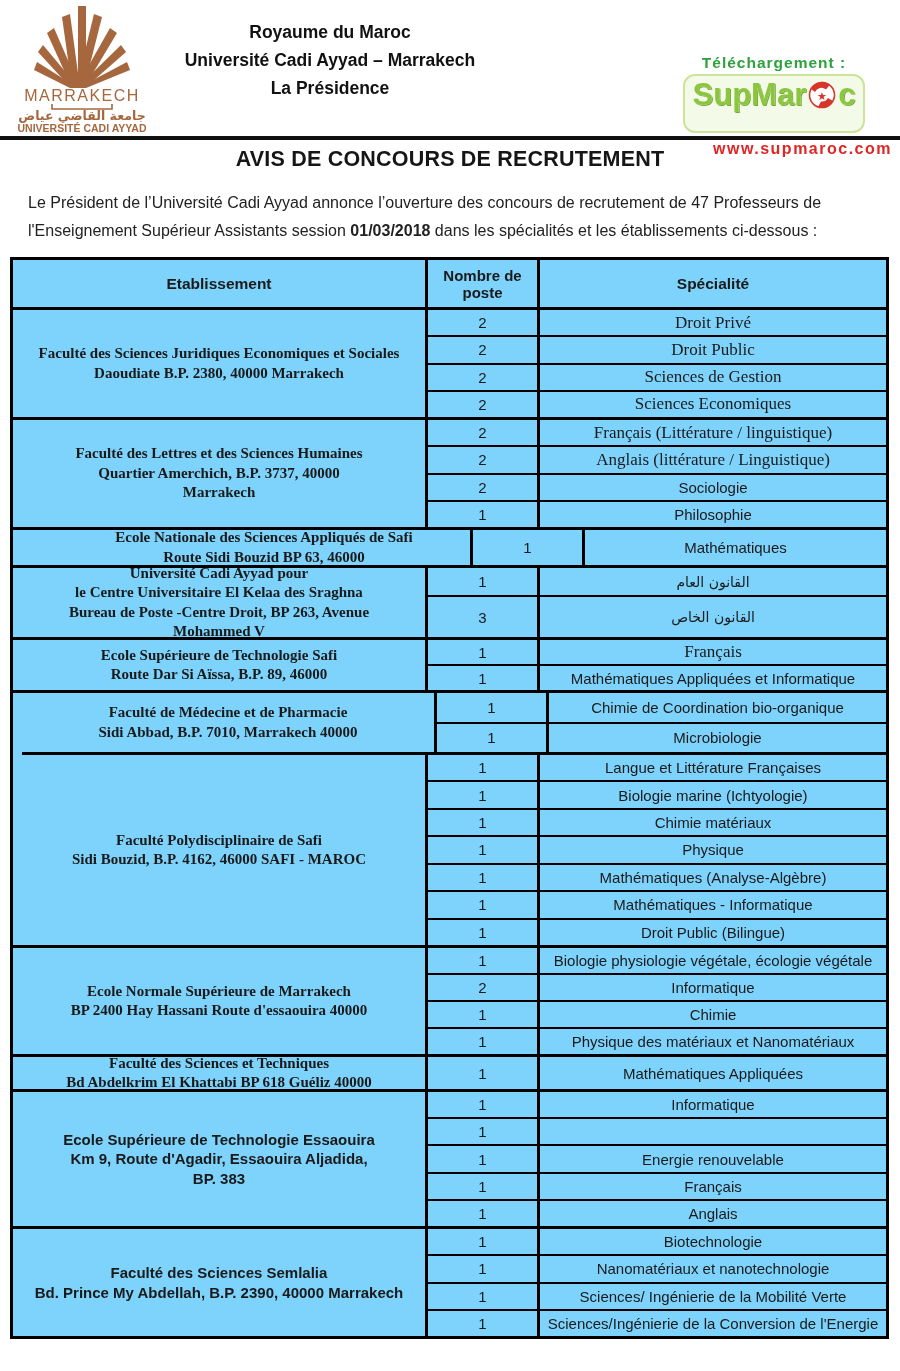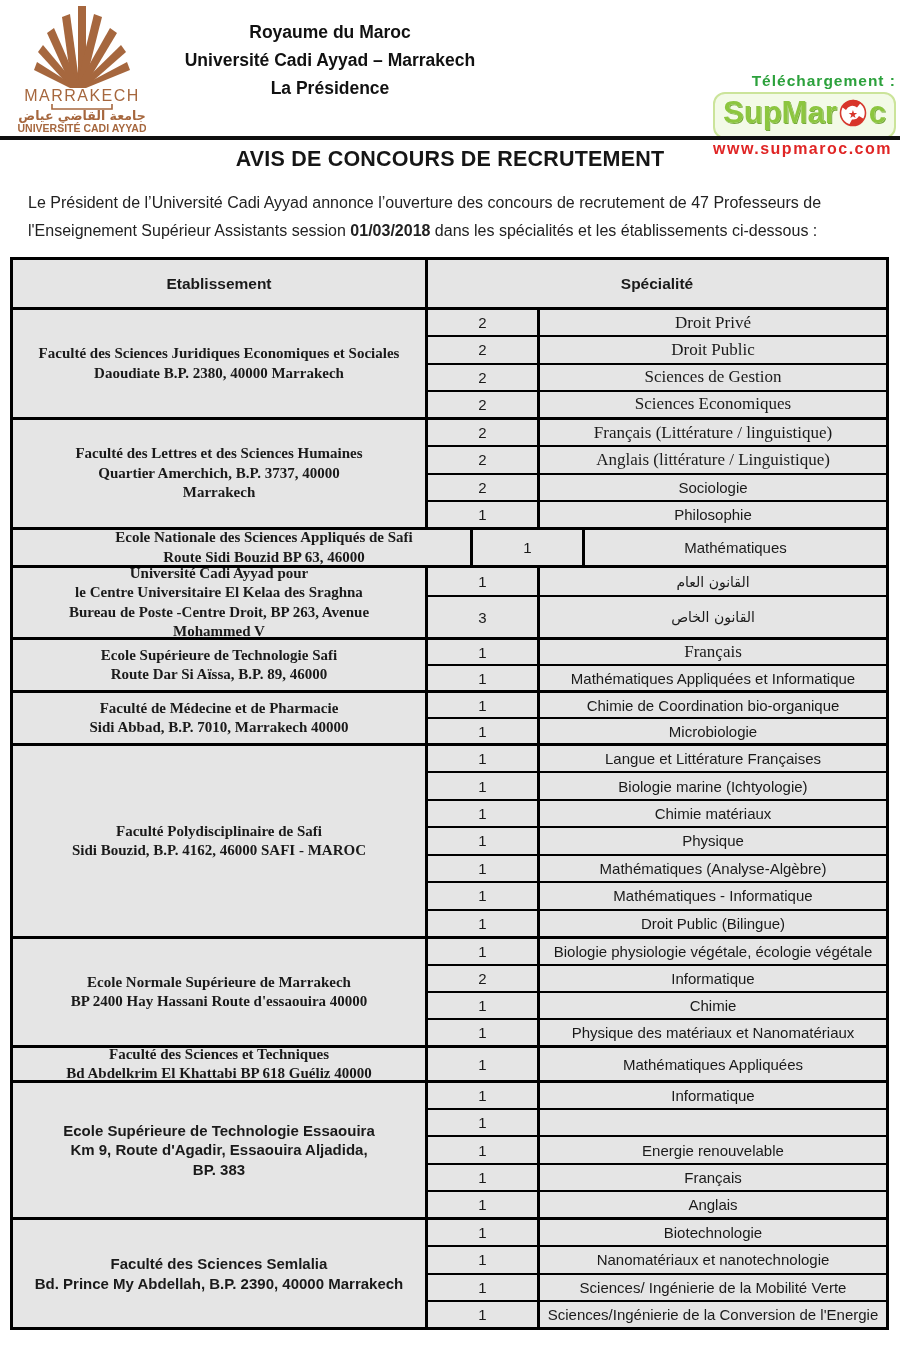--- a/index.html
+++ b/index.html
@@ -8,40 +8,40 @@
     width:900px; height:1371px; position:relative; overflow:hidden;
     font-family:"Liberation Sans", sans-serif; color:#1a1a1a;
   }
   .serif { font-family:"Liberation Serif", serif; }
   .ar { font-family:"DejaVu Sans", sans-serif; direction:rtl; }
 
   
   .logo-block { position:absolute; left:18px; top:4px; width:128px; height:130px; text-align:center; }
   .gov-block  { position:absolute; left:120px; top:18px; width:420px; text-align:center;
                 font-weight:bold; font-size:17.5px; line-height:1.6; color:#111; }
-  .dl-block   { position:absolute; left:652px; top:72px; width:244px; text-align:right; }
+  .dl-block   { position:absolute; left:652px; top:54px; width:244px; text-align:center; }
   .dl-label   { color:#2ca13c; font-size:15.5px; font-weight:bold; letter-spacing:1px; margin-bottom:2px; }
   .brand-box  { display:inline-flex; align-items:center; justify-content:center; gap:1px;
                 background:#f3faе7; background:#f3fae7; border:2px solid #cbe49a; border-radius:12px;
-                padding:1px 8px 6px 8px; }
+                padding:1px 8px 18px 8px; }
   .brand-txt  { font-weight:bold; font-size:31px; letter-spacing:0px; color:#8CC63F;
                 text-shadow:0 0 1px #fff, 1px 1px 0 #6ba32c; }
   .brand-ball { width:28px; height:28px; margin:0 1px; }
   .url-line   { position:absolute; left:630px; top:140px; width:262px; text-align:right;
                 color:#e02525; font-weight:bold; font-size:16px; letter-spacing:1.5px; }
   .hrule      { position:absolute; left:0; top:136px; width:900px; height:4px; background:#101010; }
 
   .doc-title  { position:absolute; left:0; top:147px; width:900px; text-align:center;
                 font-weight:bold; font-size:21.5px; color:#161616; letter-spacing:0.2px; }
   .intro      { position:absolute; left:28px; top:189px; width:848px;
                 font-size:16px; line-height:1.72; color:#222; }
 
   
   .tbl { position:absolute; left:10px; top:257px; width:879px; border:3px solid #000;
-         display:flex; flex-direction:column; background:#e5e5e5; }
+         display:flex; flex-direction:column; background:#7dd3fc; }
   .thead { display:flex; height:50px; border-bottom:3px solid #000; font-weight:bold; }
   .col-est  { width:415px; border-right:3px solid #000; display:flex; flex-direction:column;
               align-items:center; justify-content:center; text-align:center; padding:2px 8px; }
   .col-num  { width:112px; border-right:3px solid #000; display:flex; align-items:center;
               justify-content:center; text-align:center; }
   .col-spec { flex:1; display:flex; align-items:center; justify-content:center; text-align:center; padding:0 4px; }
   .thead .col-num { padding:0 14px; font-size:15px; }
   .thead .col-est, .thead .col-spec { font-size:15.5px; }
 
   .grp { display:flex; border-bottom:3px solid #000; }
@@ -104,20 +104,21 @@
 <div class="doc-title">AVIS DE CONCOURS DE RECRUTEMENT</div>
 
 <div class="intro">
   <span style="display:block">Le Président de l’Université Cadi Ayyad annonce l’ouverture des concours de recrutement de 47 Professeurs de</span>
   <span style="display:block"><span>l'Enseignement Supérieur Assistants session </span><b>01/03/2018</b><span>  dans les spécialités et les établissements ci-dessous :</span></span>
 </div>
 
 <div class="tbl">
   <div class="thead">
     <div class="col-est">Etablissement</div>
+    <div class="col-num">Nombre de poste</div>
     <div class="col-spec">Spécialité</div>
   </div>
   <div id="tbody">
       <div class="grp" style="height: 110px;">
         <div class="col-est grp-est serif">
           <div>Faculté des Sciences Juridiques Economiques et Sociales</div>
           <div>Daoudiate B.P. 2380, 40000 Marrakech</div>
         </div>
         <div class="grp-rows">
           <div class="row" style="flex-grow: 1;">
@@ -202,21 +203,21 @@
           <div class="row" style="flex-grow: 1;">
             <div class="col-num">1</div>
             <div class="col-spec serif">Français</div>
           </div>
           <div class="row" style="flex-grow: 1;">
             <div class="col-num">1</div>
             <div class="col-spec ">Mathématiques Appliquées et Informatique</div>
           </div>
         </div>
       </div>
-      <div class="grp" style="height: 53px;">
+      <div class="grp" style="height: 62px; margin-left: 9px;">
         <div class="col-est grp-est serif">
           <div>Faculté de Médecine et de Pharmacie</div>
           <div>Sidi Abbad, B.P. 7010, Marrakech 40000</div>
         </div>
         <div class="grp-rows">
           <div class="row" style="flex-grow: 1;">
             <div class="col-num">1</div>
             <div class="col-spec ">Chimie de Coordination bio-organique</div>
           </div>
           <div class="row" style="flex-grow: 1;">

